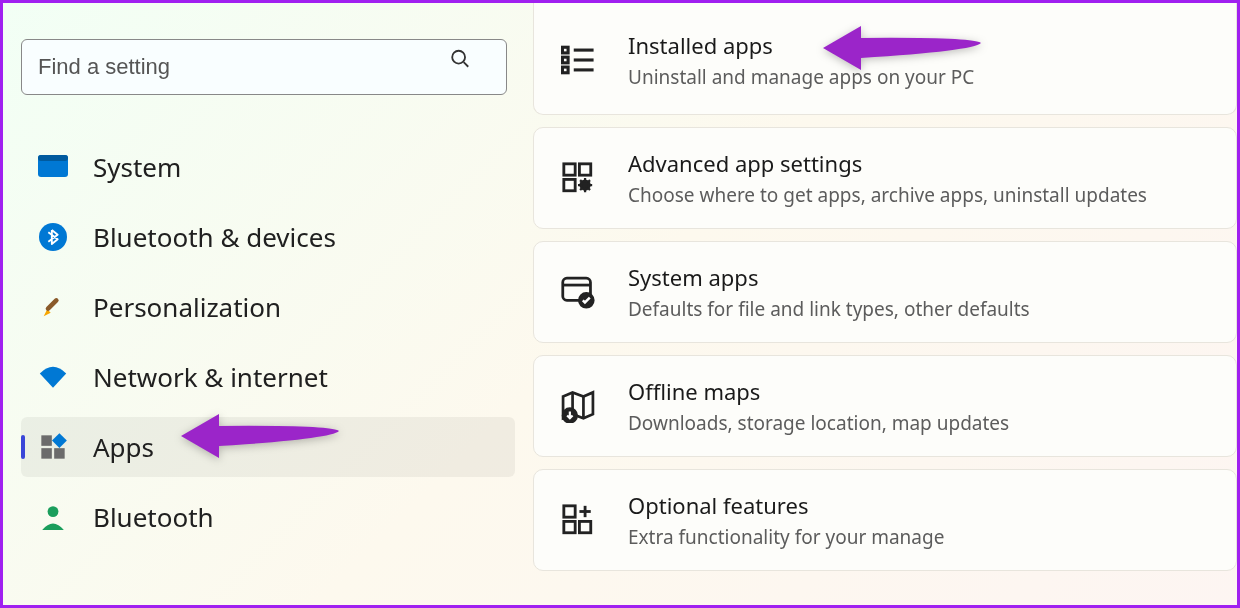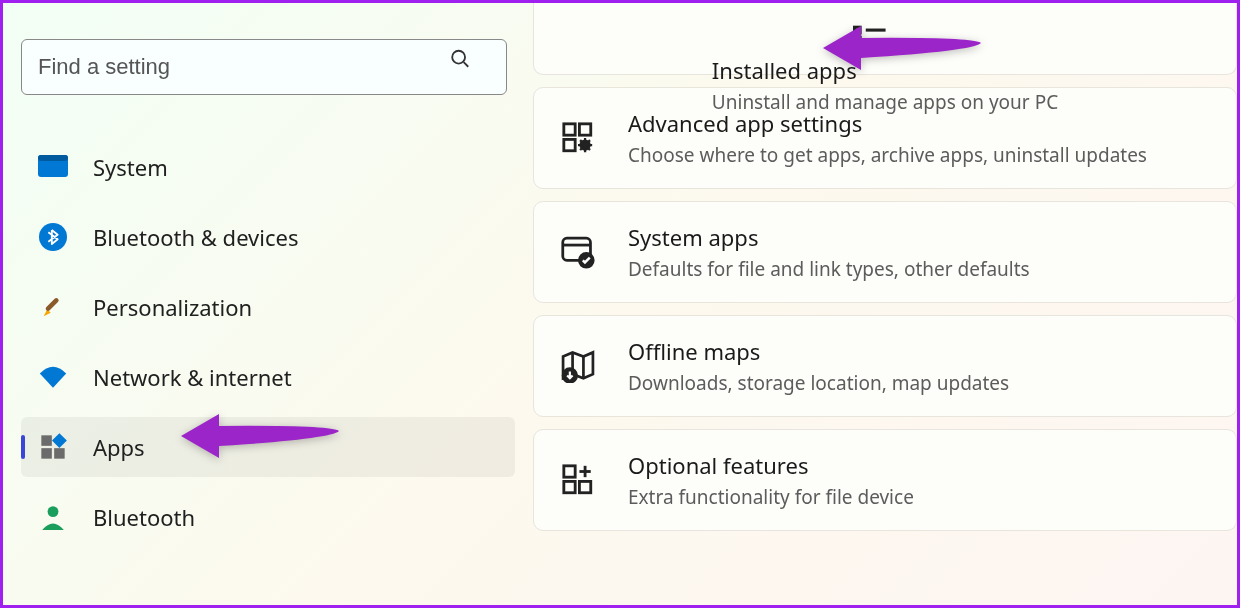--- a/index.html
+++ b/index.html
@@ -46,21 +46,21 @@
   }
 
   .nav-list { list-style: none; }
   .nav-item {
     display: flex;
     align-items: center;
     height: 60px;
     padding: 0 16px;
     margin-bottom: 10px;
     border-radius: 6px;
-    font-size: 22px;
+    font-size: 26px;
     color: #202020;
     cursor: pointer;
     position: relative;
   }
   .nav-item.selected {
     background: rgba(0,0,0,0.05);
     align-items: center;
   }
   .nav-item.selected::before {
     content: "";
@@ -94,23 +94,22 @@
     padding: 20px 24px;
     display: flex;
     align-items: center;
     cursor: pointer;
   }
   .card.first {
     border-top: 0;
     border-top-left-radius: 0;
     border-top-right-radius: 0;
     margin-top: 0;
-    height: 72px;
+    height: 112px;
     padding-top: 22px;
-    flex-direction: column;
   }
   .card-icon {
     width: 40px;
     height: 40px;
     margin-right: 30px;
     display: flex;
     align-items: center;
     justify-content: center;
     color: #222;
   }
@@ -277,21 +276,21 @@
       <svg width="34" height="34" viewBox="0 0 24 24" stroke="#222" stroke-width="2" fill="none">
           <rect x="2" y="2" width="8" height="8"></rect>
           <rect x="2" y="13" width="8" height="8"></rect>
           <rect x="13" y="13" width="8" height="8"></rect>
           <line x1="17" y1="2" x2="17" y2="10"></line>
           <line x1="13" y1="6" x2="21" y2="6"></line>
         </svg>
     </span>
     <div class="card-text">
       <div class="card-title">Optional features</div>
-      <div class="card-sub">Extra functionality for file device</div>
+      <div class="card-sub">Extra functionality for your manage</div>
     </div>
   </div>
 
 </div>
 
 <div class="arrow" style="left:820px; top:20px;">
   <svg width="160" height="50" viewBox="0 0 160 50">
     <path d="M0 25 L38 3 L38 15 Q150 14 158 20 Q150 28 38 35 L38 47 Z"></path>
   </svg>
 </div>

